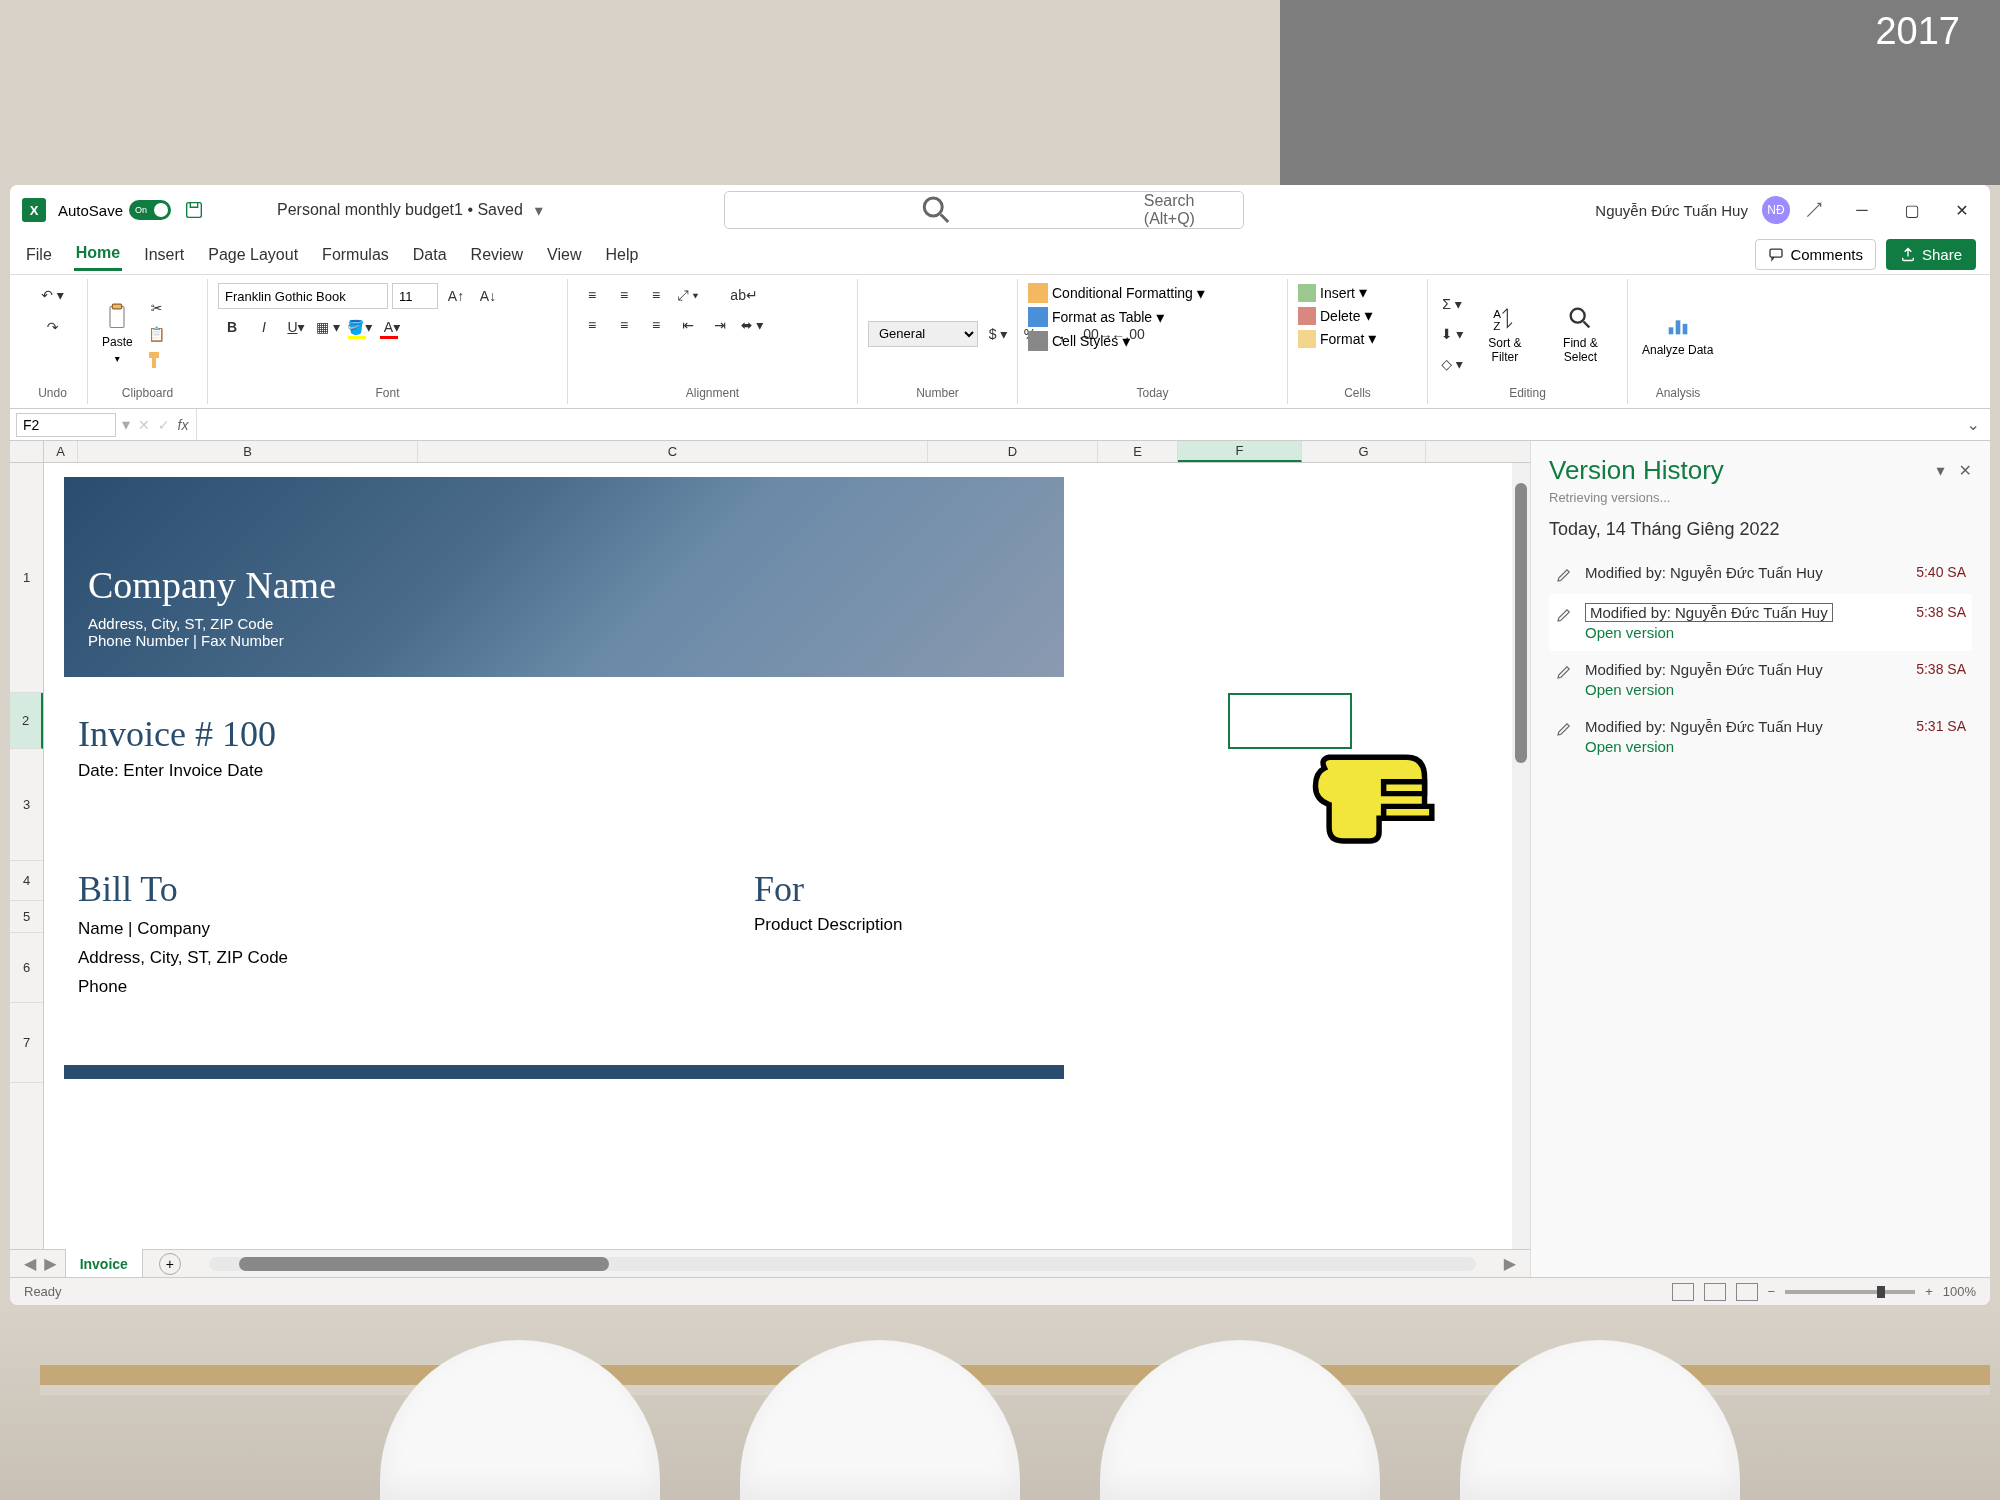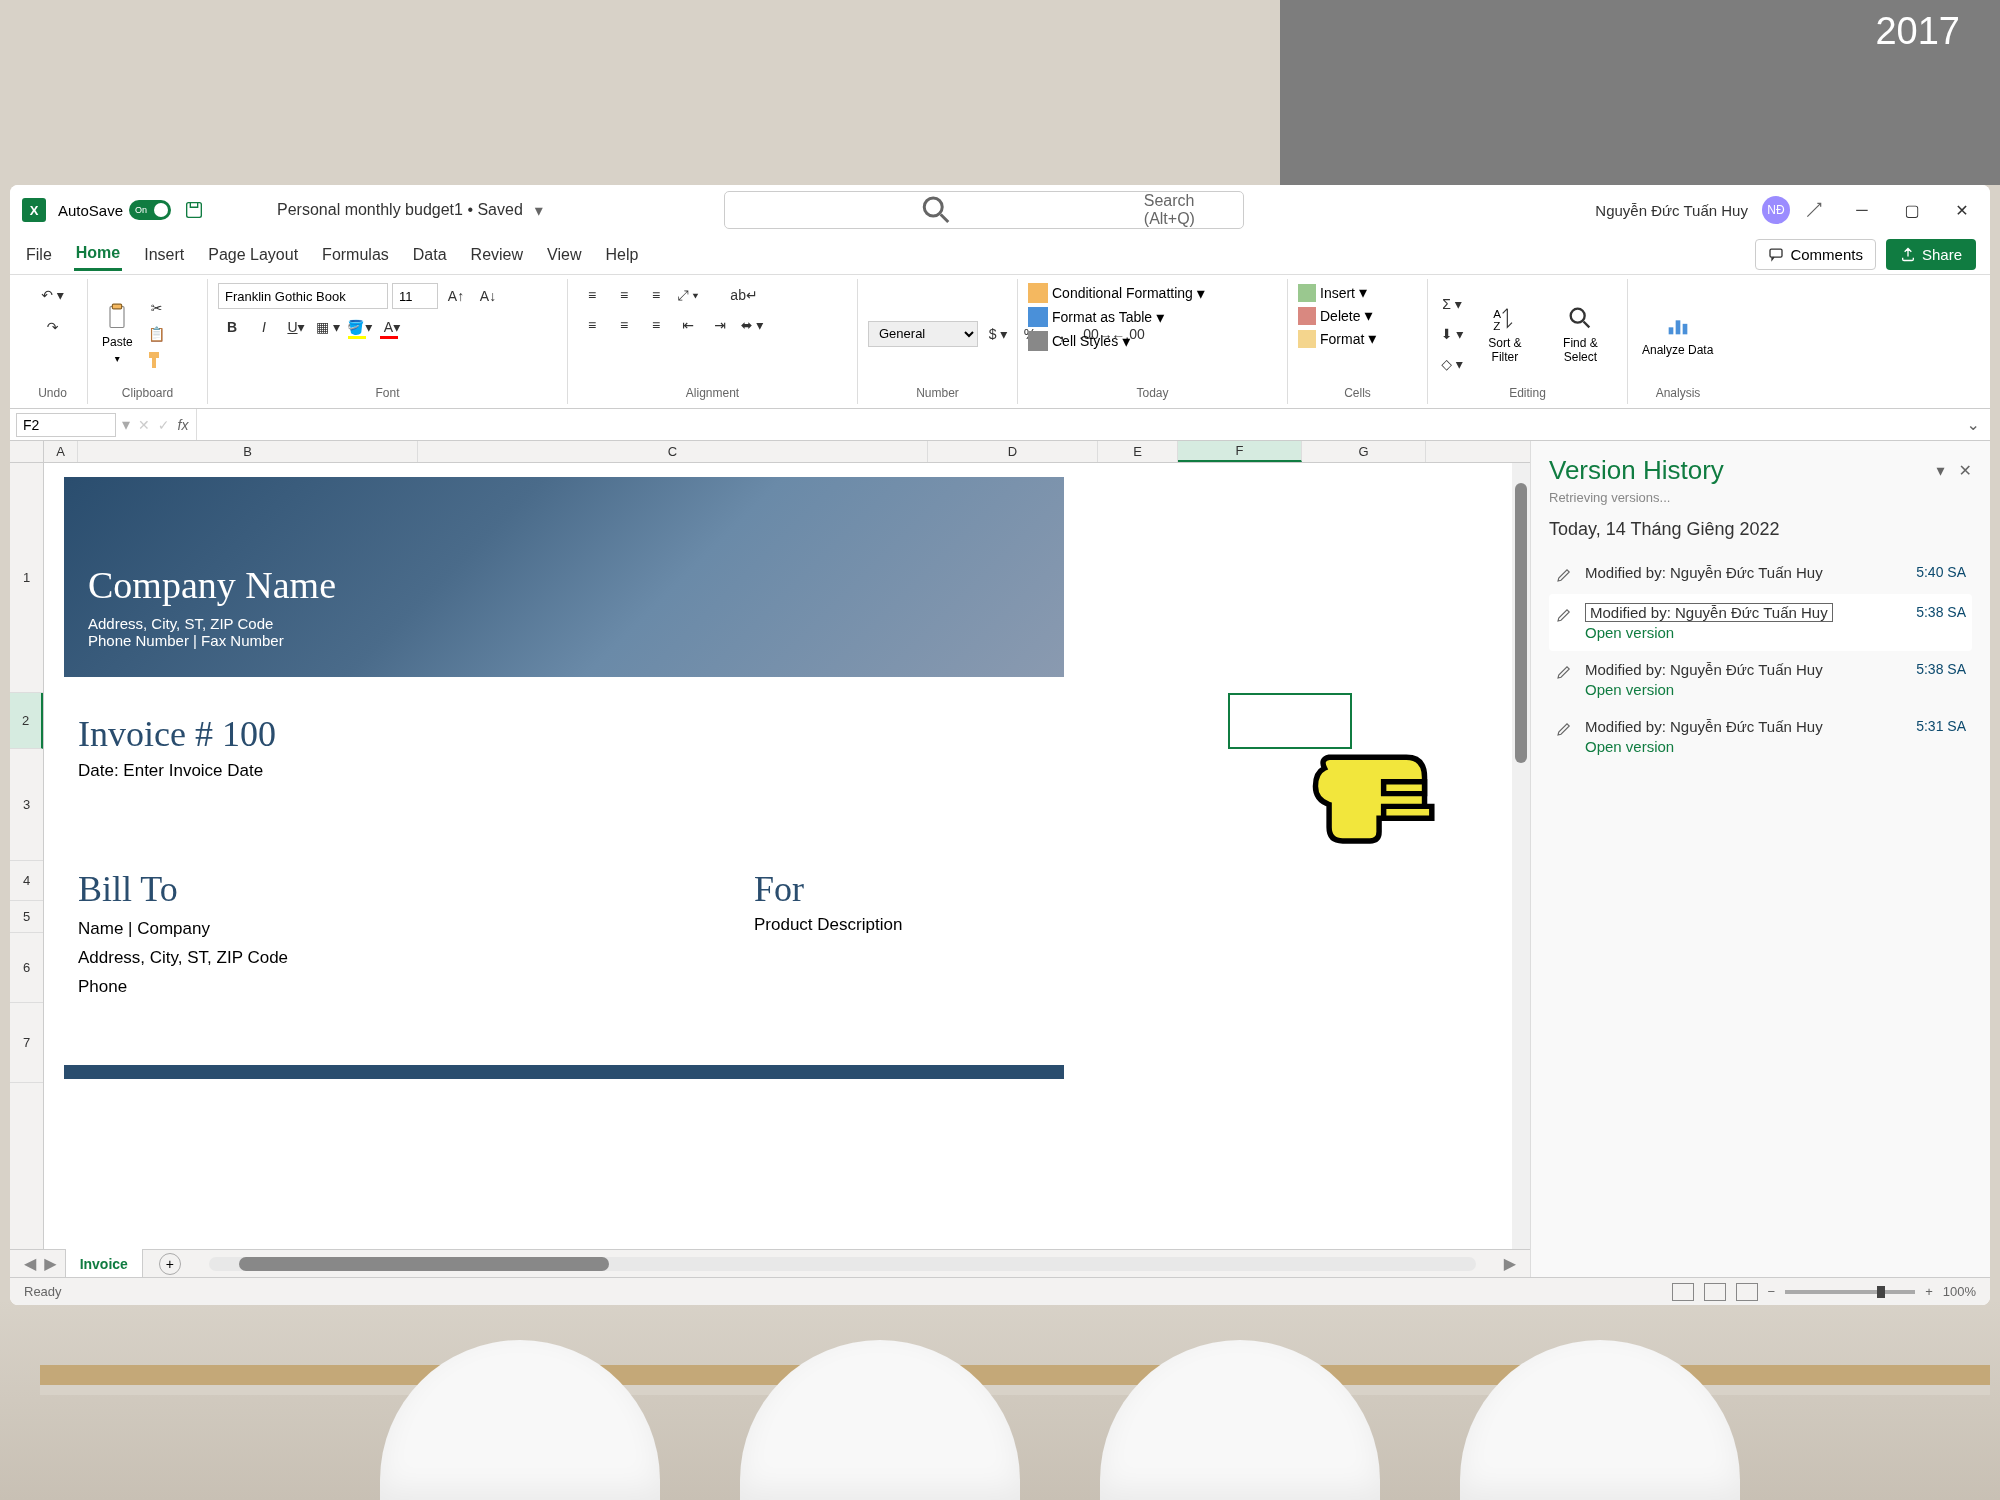--- a/index.html
+++ b/index.html
@@ -69,21 +69,21 @@
 .vh-title { font-size: 26px; color: #107c41; font-weight: 400; }
 .vh-retrieving { font-size: 13px; color: #888; margin-bottom: 14px; }
 .vh-date { font-size: 18px; color: #333; margin-bottom: 14px; }
 .vh-item { display: flex; align-items: flex-start; gap: 12px; padding: 10px 6px; border-radius: 4px; }
 .vh-item.selected { background: #fff; }
 .vh-item.selected .vh-mod-by { border: 1px solid #666; padding: 0 4px; }
 .vh-pencil { width: 18px; height: 18px; color: #666; margin-top: 2px; }
 .vh-content { flex: 1; }
 .vh-mod-by { font-size: 15px; color: #333; }
 .vh-open { font-size: 15px; color: #107c41; margin-top: 2px; cursor: pointer; }
-.vh-time { font-size: 14px; color: #0c4a6e; }
+.vh-time { font-size: 14px; color: #7f1d1d; }
 .sheet-tabs { height: 28px; display: flex; align-items: center; background: #f3f2f1; border-top: 1px solid #ccc; padding: 0 14px; gap: 8px; }
 .sheet-tab { background: #fff; border: 1px solid #ccc; border-bottom: none; padding: 9px 14px; font-size: 14px; color: #107c41; font-weight: 600; }
 .add-sheet { width: 22px; height: 22px; border-radius: 50%; border: 1px solid #aaa; display: flex; align-items: center; justify-content: center; font-size: 14px; margin-left: 8px; }
 .hscroll { flex: 1; margin: 0 20px; height: 14px; background: #e8e8e8; border-radius: 7px; position: relative; }
 .hscroll::after { content: ''; position: absolute; left: 30px; width: 370px; height: 100%; background: #888; border-radius: 7px; }
 .status-bar { height: 28px; display: flex; align-items: center; background: #f3f2f1; border-top: 1px solid #ccc; padding: 0 14px; font-size: 13px; color: #666; }
 .status-right { margin-left: auto; display: flex; align-items: center; gap: 10px; }
 .view-btn { width: 22px; height: 18px; border: 1px solid #888; }
 .zoom-slider { width: 130px; height: 4px; background: #aaa; position: relative; }
 .zoom-slider::after { content: ''; position: absolute; right: 30px; top: -4px; width: 8px; height: 12px; background: #444; }

